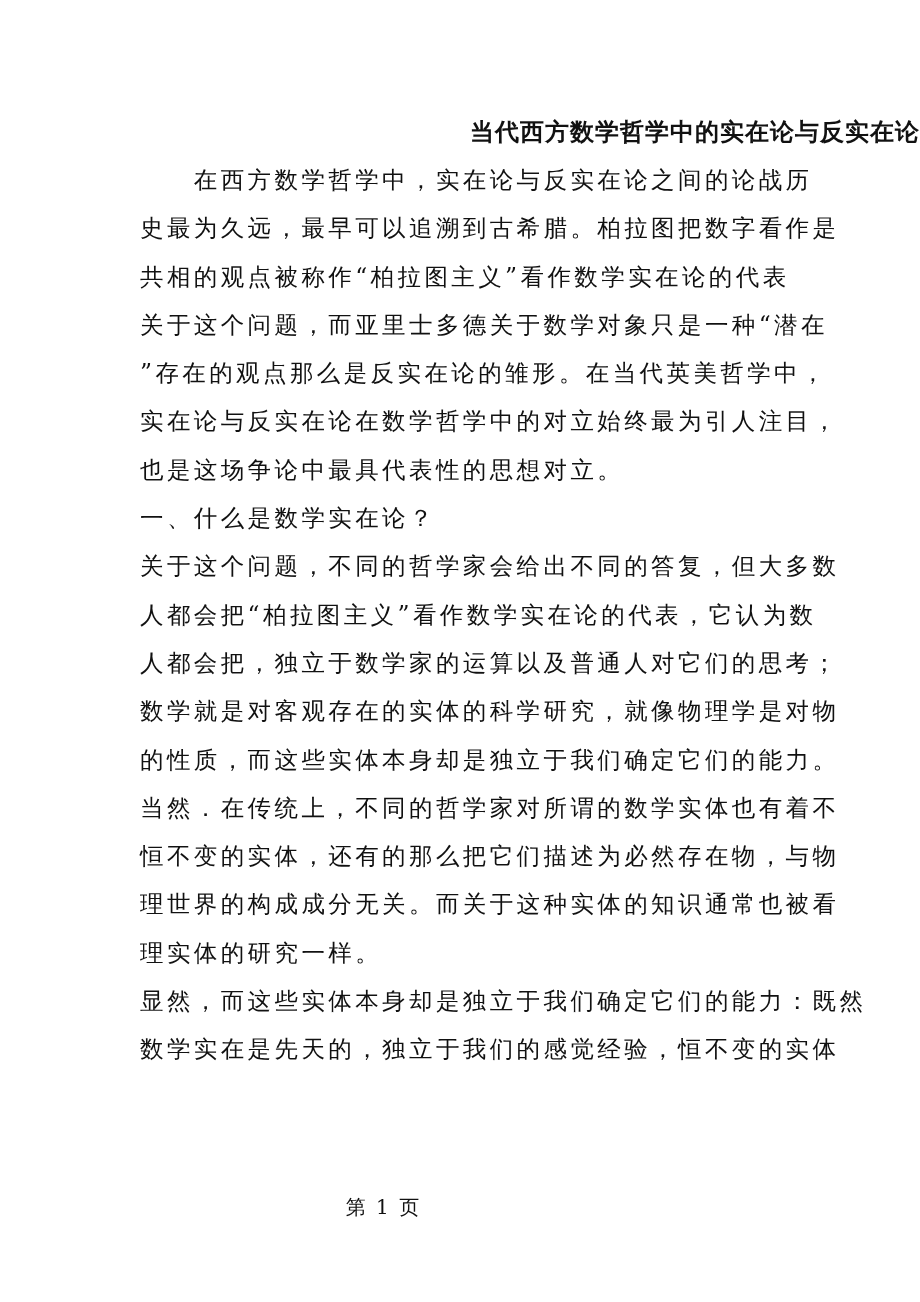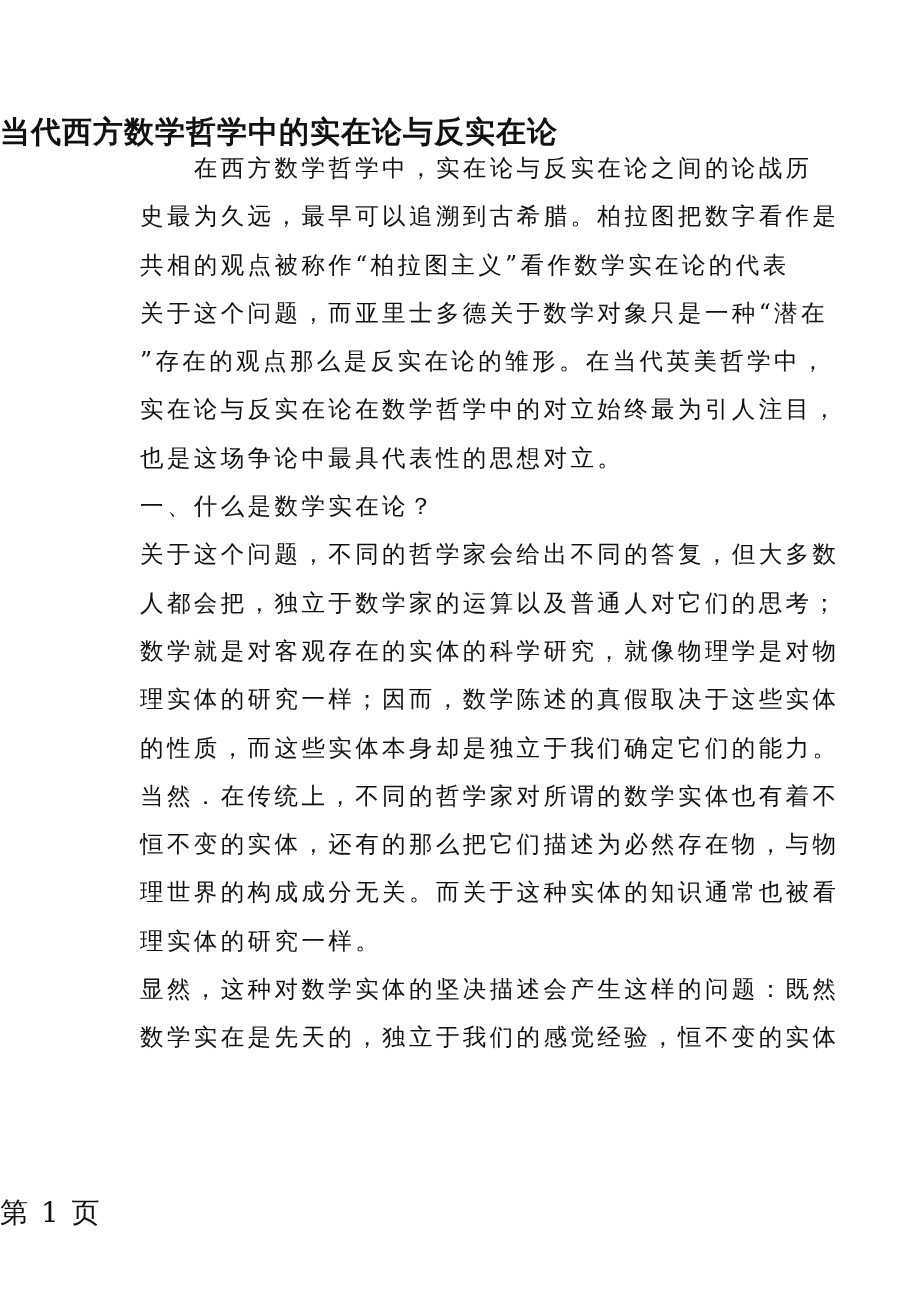--- a/index.html
+++ b/index.html
@@ -1,45 +1,45 @@
 <!DOCTYPE html>
 <html><head>
 <meta charset="utf-8">
 <style>
   html, body { margin: 0; padding: 0; background: #ffffff; }
   body { width: 920px; height: 1302px; position: relative; overflow: hidden;
          font-family: "DejaVu Serif", "Liberation Serif", serif; color: #111; }
-  .title { position: absolute; left: 0; width: 920px; top: 112px; text-align: left;
-           font-size: 30px; font-weight: bold; letter-spacing: 1px; line-height: 40px; }
-  .body { position: absolute; left: 140px; top: 144px; width: 650px; }
+  .title { position: absolute; left: 0; width: 920px; top: 112px; text-align: right;
+           font-size: 24px; font-weight: bold; letter-spacing: 1px; line-height: 40px; }
+  .body { position: absolute; left: 140px; top: 156px; width: 650px; }
   .line { height: 48.3px; line-height: 48px; font-size: 23.5px; white-space: nowrap;
           letter-spacing: 3.4px; }
-  .footer { position: absolute; left: 0; width: 767px; top: 1194px; text-align: left;
-            font-size: 28px; letter-spacing: 2px; }
+  .footer { position: absolute; left: 0; width: 767px; top: 1194px; text-align: center;
+            font-size: 20px; letter-spacing: 2px; }
 </style>
 </head>
 <body>
 
 <div class="title">当代西方数学哲学中的实在论与反实在论</div>
 
 <div class="body">
   <div class="line">　　在西方数学哲学中，实在论与反实在论之间的论战历</div>
   <div class="line">史最为久远，最早可以追溯到古希腊。柏拉图把数字看作是</div>
   <div class="line">共相的观点被称作“柏拉图主义”看作数学实在论的代表</div>
   <div class="line">关于这个问题，而亚里士多德关于数学对象只是一种“潜在</div>
   <div class="line">”存在的观点那么是反实在论的雏形。在当代英美哲学中，</div>
   <div class="line">实在论与反实在论在数学哲学中的对立始终最为引人注目，</div>
   <div class="line">也是这场争论中最具代表性的思想对立。</div>
   <div class="line"> 一、什么是数学实在论？</div>
   <div class="line"> 关于这个问题，不同的哲学家会给出不同的答复，但大多数</div>
+  <div class="line">人都会把“柏拉图主义”看作数学实在论的代表，它认为数</div>
   <div class="line">人都会把，独立于数学家的运算以及普通人对它们的思考；</div>
   <div class="line">数学就是对客观存在的实体的科学研究，就像物理学是对物</div>
-  <div class="line">理实体的研究一样；因而，数学陈述的真假取决于这些实体</div>
   <div class="line">的性质，而这些实体本身却是独立于我们确定它们的能力。</div>
   <div class="line">当然．在传统上，不同的哲学家对所谓的数学实体也有着不</div>
   <div class="line">恒不变的实体，还有的那么把它们描述为必然存在物，与物</div>
   <div class="line">理世界的构成成分无关。而关于这种实体的知识通常也被看</div>
   <div class="line">理实体的研究一样。</div>
-  <div class="line"> 显然，这种对数学实体的坚决描述会产生这样的问题：既然</div>
+  <div class="line"> 显然，而这些实体本身却是独立于我们确定它们的能力：既然</div>
   <div class="line">数学实在是先天的，独立于我们的感觉经验，恒不变的实体</div>
 </div>
 
 <div class="footer">第 1 页</div>
 
 </body></html>

